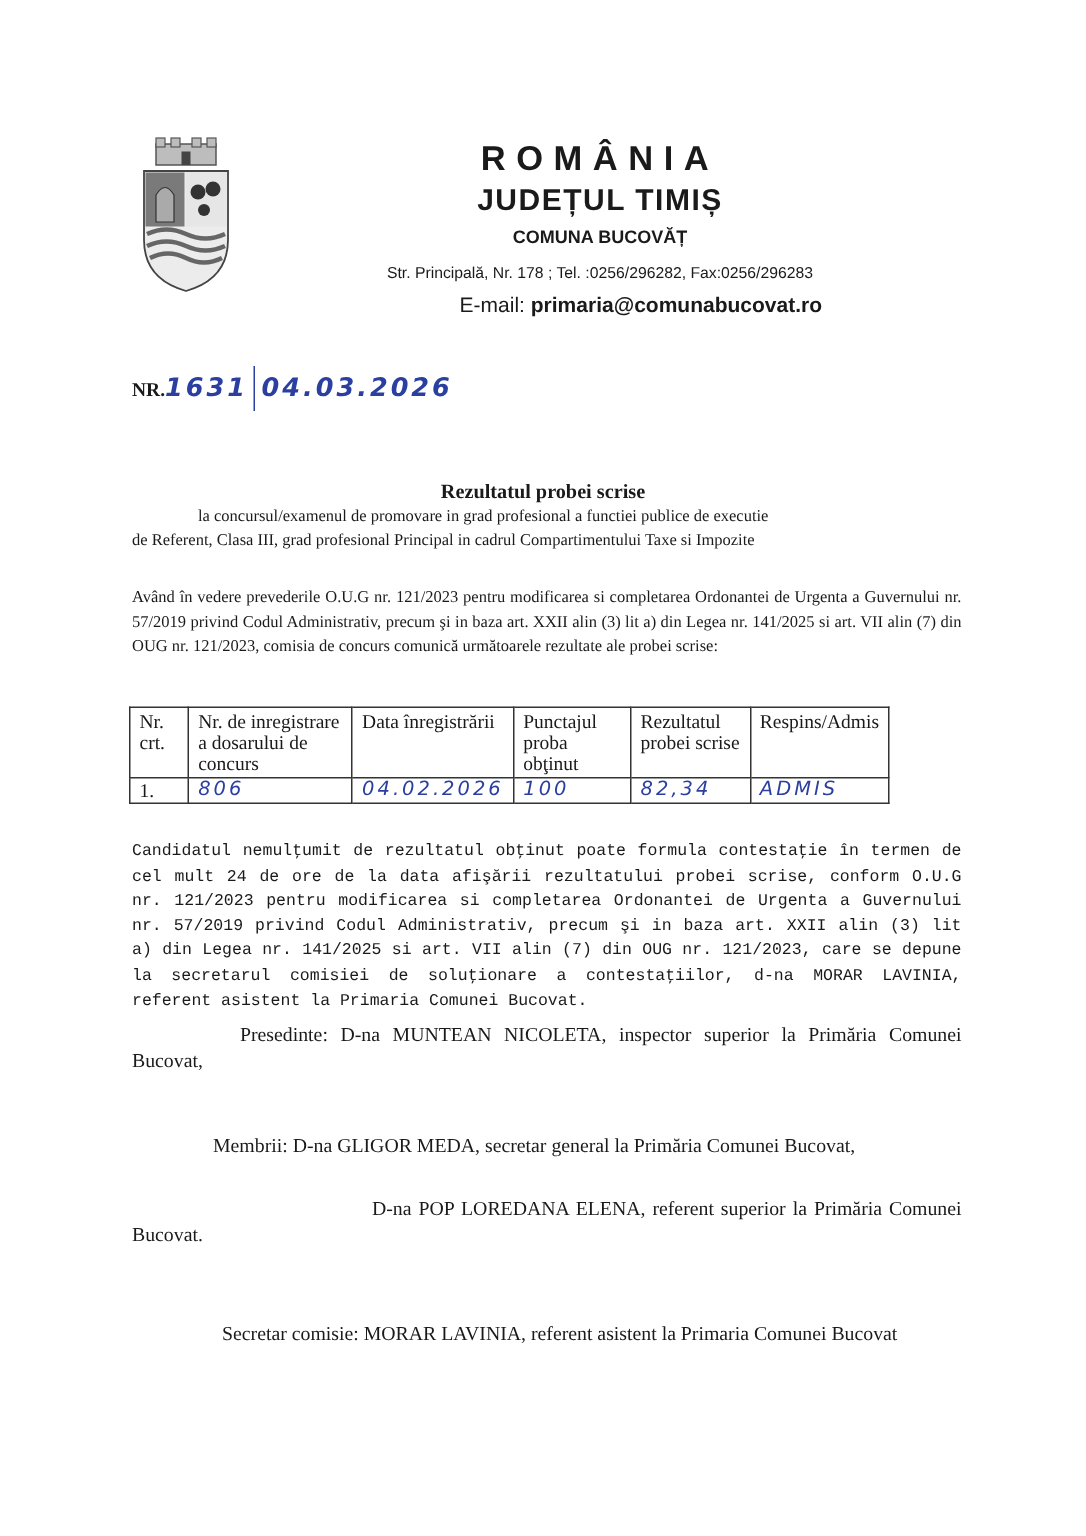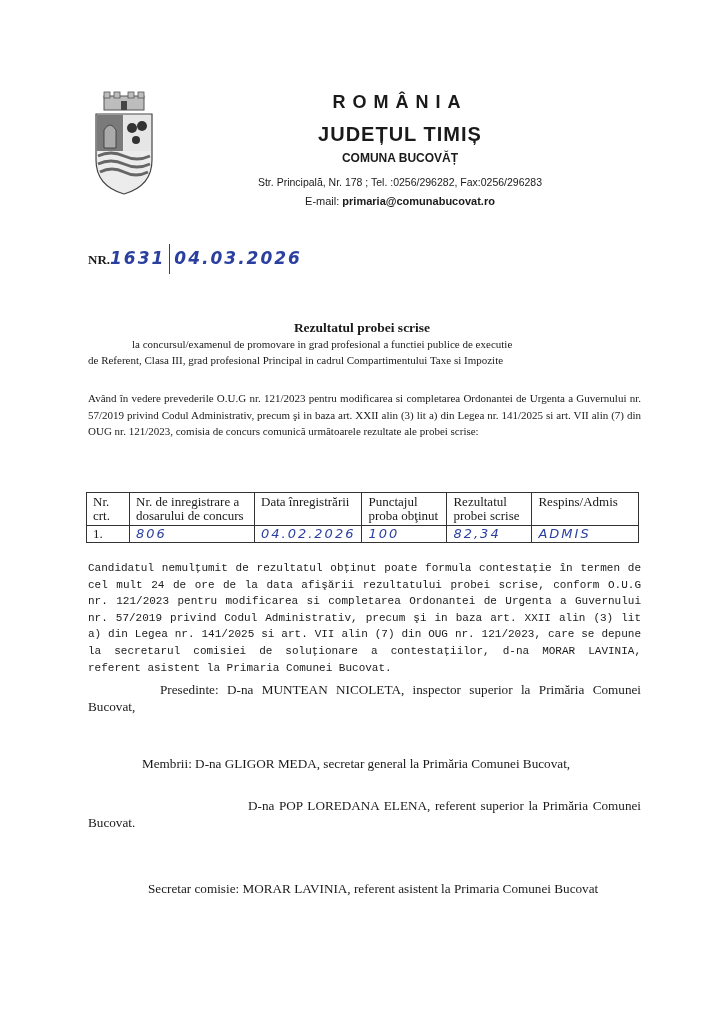--- a/index.html
+++ b/index.html
@@ -1,36 +1,36 @@
 <!DOCTYPE html>
 <html><head>
 <meta charset="utf-8">
 <style>
   html, body { margin: 0; padding: 0; background: #ffffff; }
   body { width: 724px; height: 1024px; position: relative; overflow: hidden;
          font-family: "Liberation Serif", serif; color: #1a1a1a; }
   .abs { position: absolute; }
   .crest { left: 92px; top: 90px; width: 64px; height: 108px; }
   .hdr { font-family: "Liberation Sans", sans-serif; text-align: center; position: absolute; left: 250px; width: 300px; }
-  .hdr-romania { top: 92px; font-size: 18px; font-weight: bold; letter-spacing: 7px; }
+  .hdr-romania { top: 92px; font-size: 23px; font-weight: bold; letter-spacing: 7px; }
   .hdr-judet { top: 123px; font-size: 20px; font-weight: bold; letter-spacing: 1px; }
   .hdr-comuna { top: 151px; font-size: 12px; font-weight: bold; }
   .hdr-addr { font-family: "Liberation Sans", sans-serif; top: 176px; left: 252px; width: 296px; font-size: 10.5px; text-align: center; white-space: nowrap; }
-  .hdr-email { font-family: "Liberation Sans", sans-serif; top: 195px; left: 252px; width: 296px; font-size: 11px; text-align: center; }
+  .hdr-email { font-family: "Liberation Sans", sans-serif; top: 195px; left: 252px; width: 296px; font-size: 14px; text-align: right; }
   .hdr-email b { font-weight: bold; }
   .nr { left: 88px; top: 244px; font-size: 13px; font-weight: bold; }
   .hand { font-family: "DejaVu Sans", sans-serif; color: #2a3fa0; font-style: italic; letter-spacing: 2px; }
   .nr .hand { font-size: 17px; }
   .nr .bar { display: inline-block; width: 1px; height: 30px; background: #2a3fa0; vertical-align: -10px; margin: 0 4px; }
   .title { left: 0; width: 724px; top: 320px; text-align: center; font-weight: bold; font-size: 13.5px; }
   .p { font-size: 11px; line-height: 16.6px; text-align: justify; position: absolute; left: 88px; width: 553px; }
   .intro1 { top: 336px; text-indent: 44px; }
   .intro2 { top: 352px; }
   .para1 { top: 390px; }
-  table.res { position: absolute; left: 86px; top: 492px; width: 553px; border-collapse: collapse; font-size: 13px; line-height: 14px; padding-left: 12px; }
+  table.res { position: absolute; left: 86px; top: 471px; width: 507px; border-collapse: collapse; font-size: 13px; line-height: 14px; padding-left: 12px; }
   table.res th, table.res td { border: 1px solid #333; padding: 2px 6px; vertical-align: top; text-align: left; font-weight: normal; }
   table.res td { height: 14px; padding: 1px 6px; }
   table.res td.hand { font-size: 13px; margin-left: 25px; }
   .para2 { top: 560px; font-family: Liberation Mono, monospace; }
   .sign { font-size: 13.2px; position: absolute; left: 88px; width: 553px; line-height: 16.6px; text-align: justify; }
   .pres { top: 682px; text-indent: 72px; }
   .membrii { top: 756px; left: 142px; }
   .membru2 { top: 798px; text-indent: 160px; }
   .secr { top: 881px; text-indent: 60px; }
 </style>

